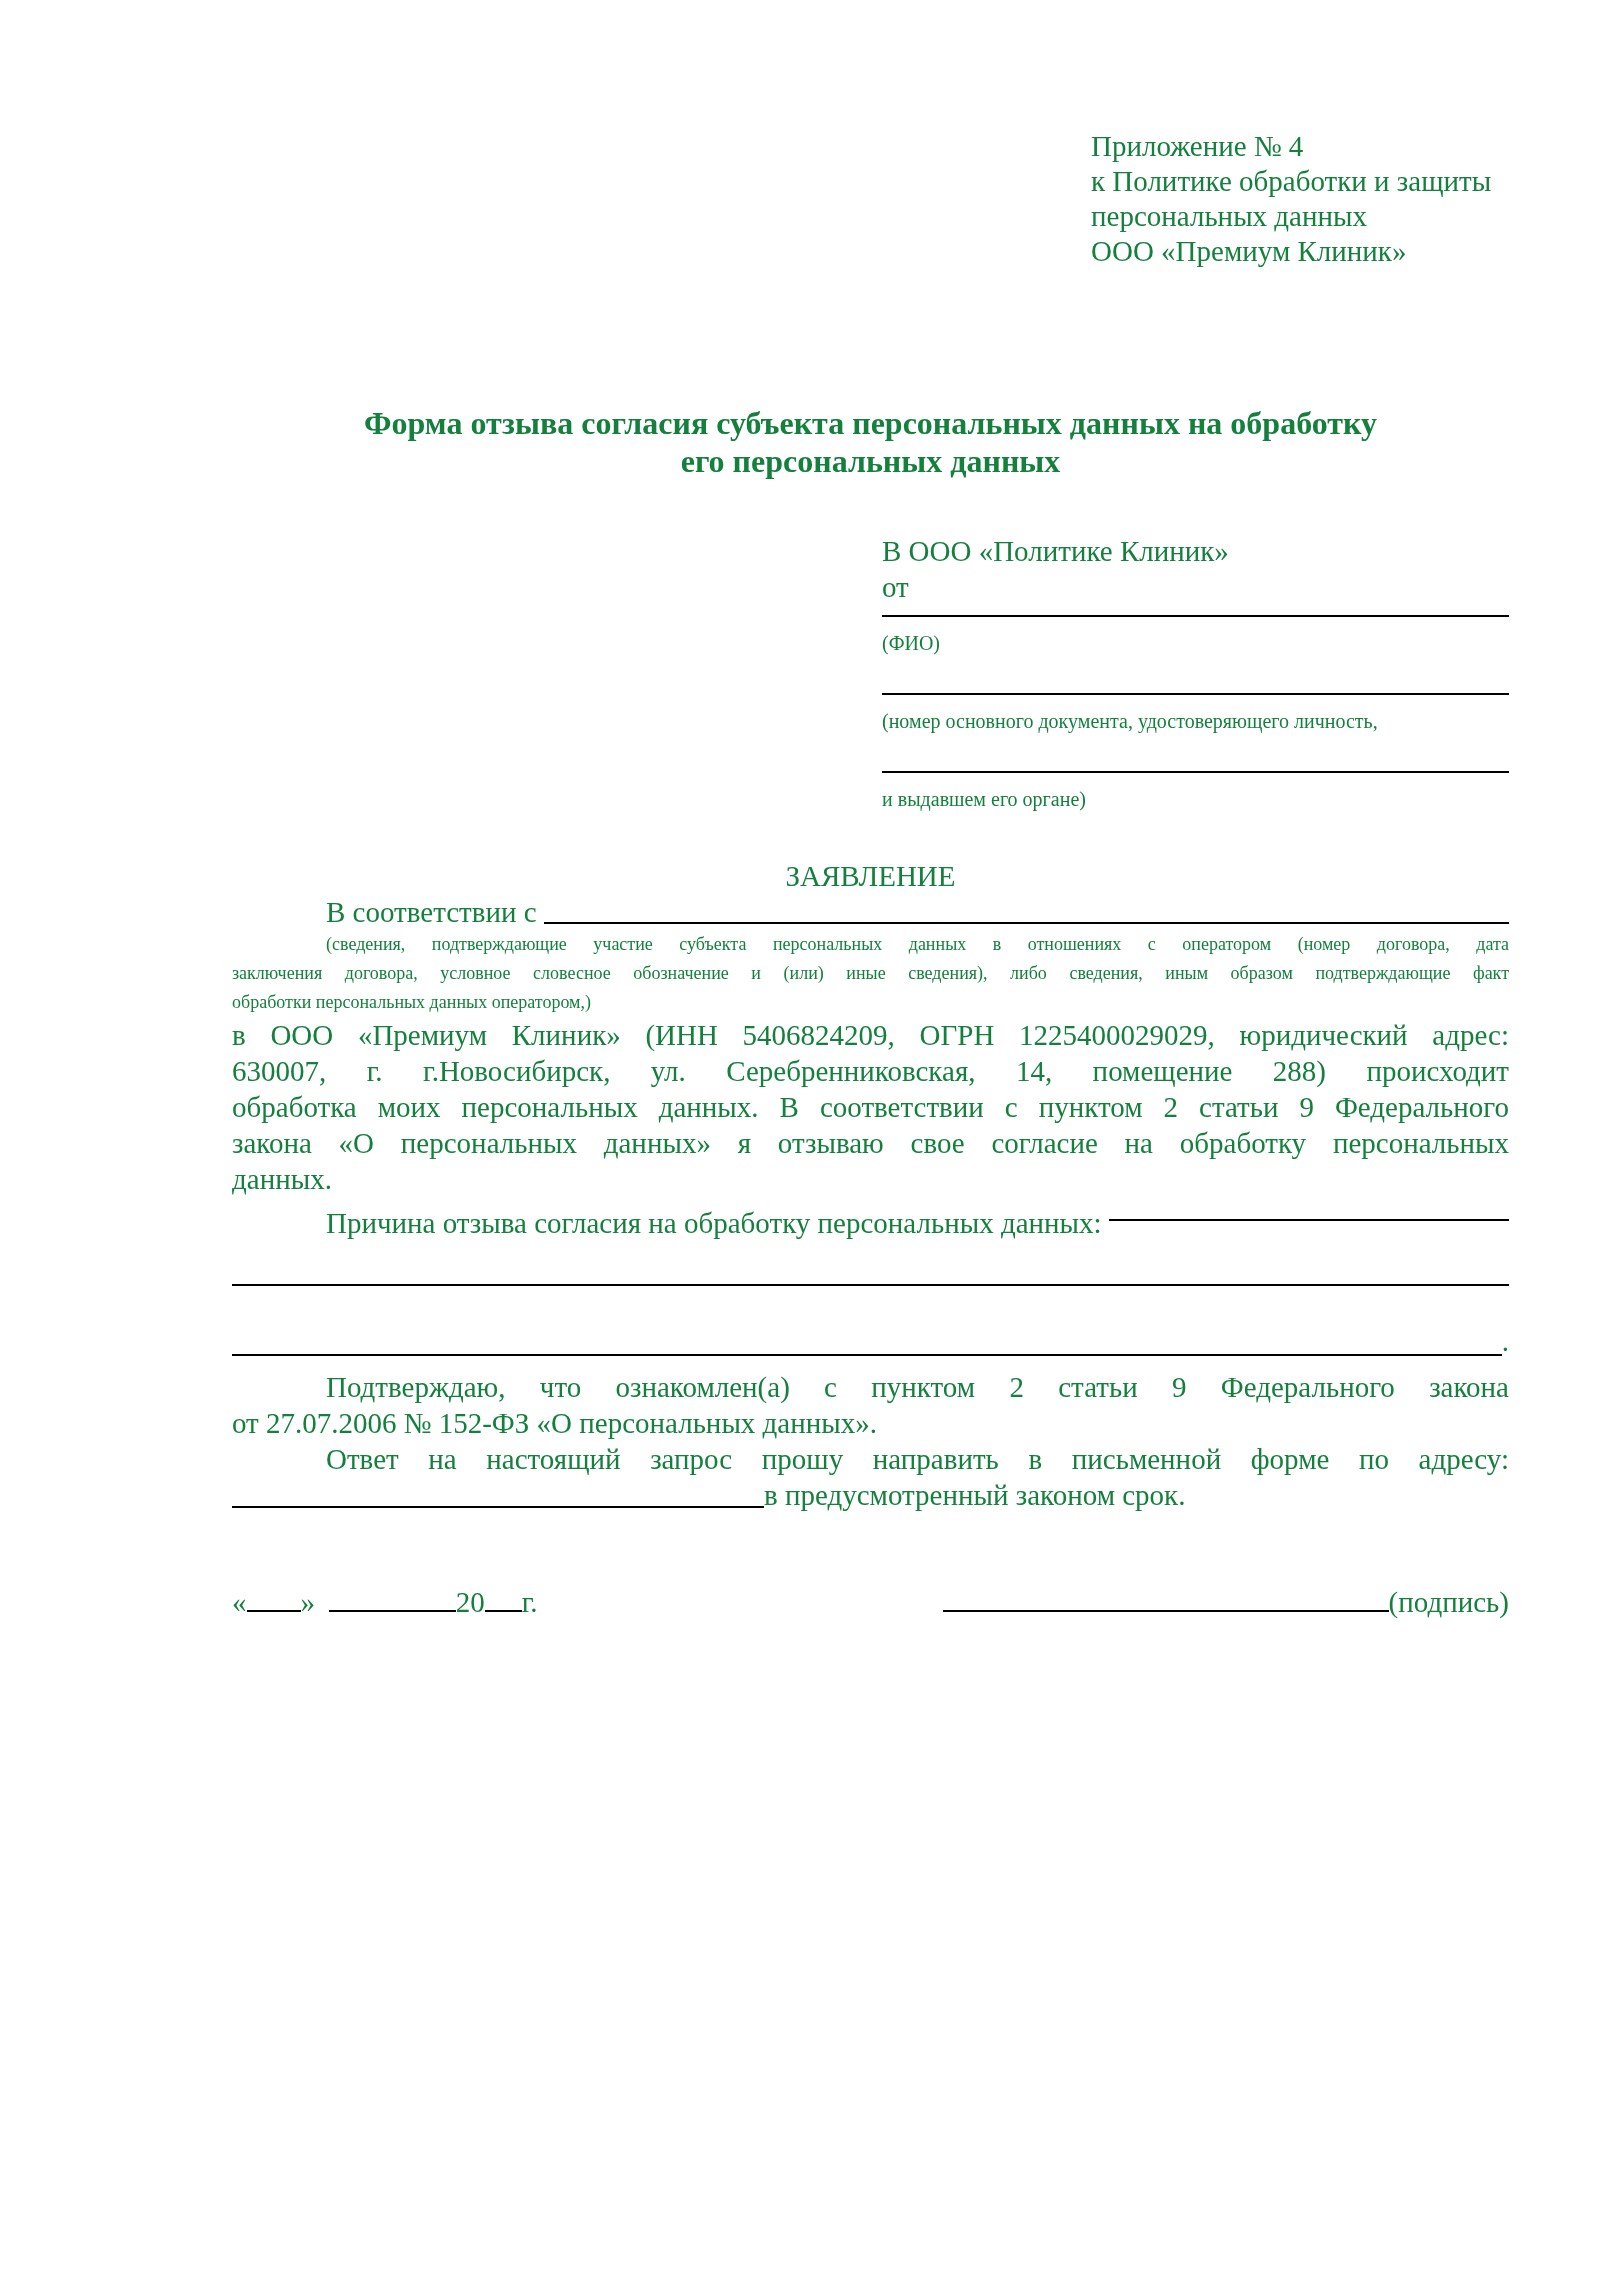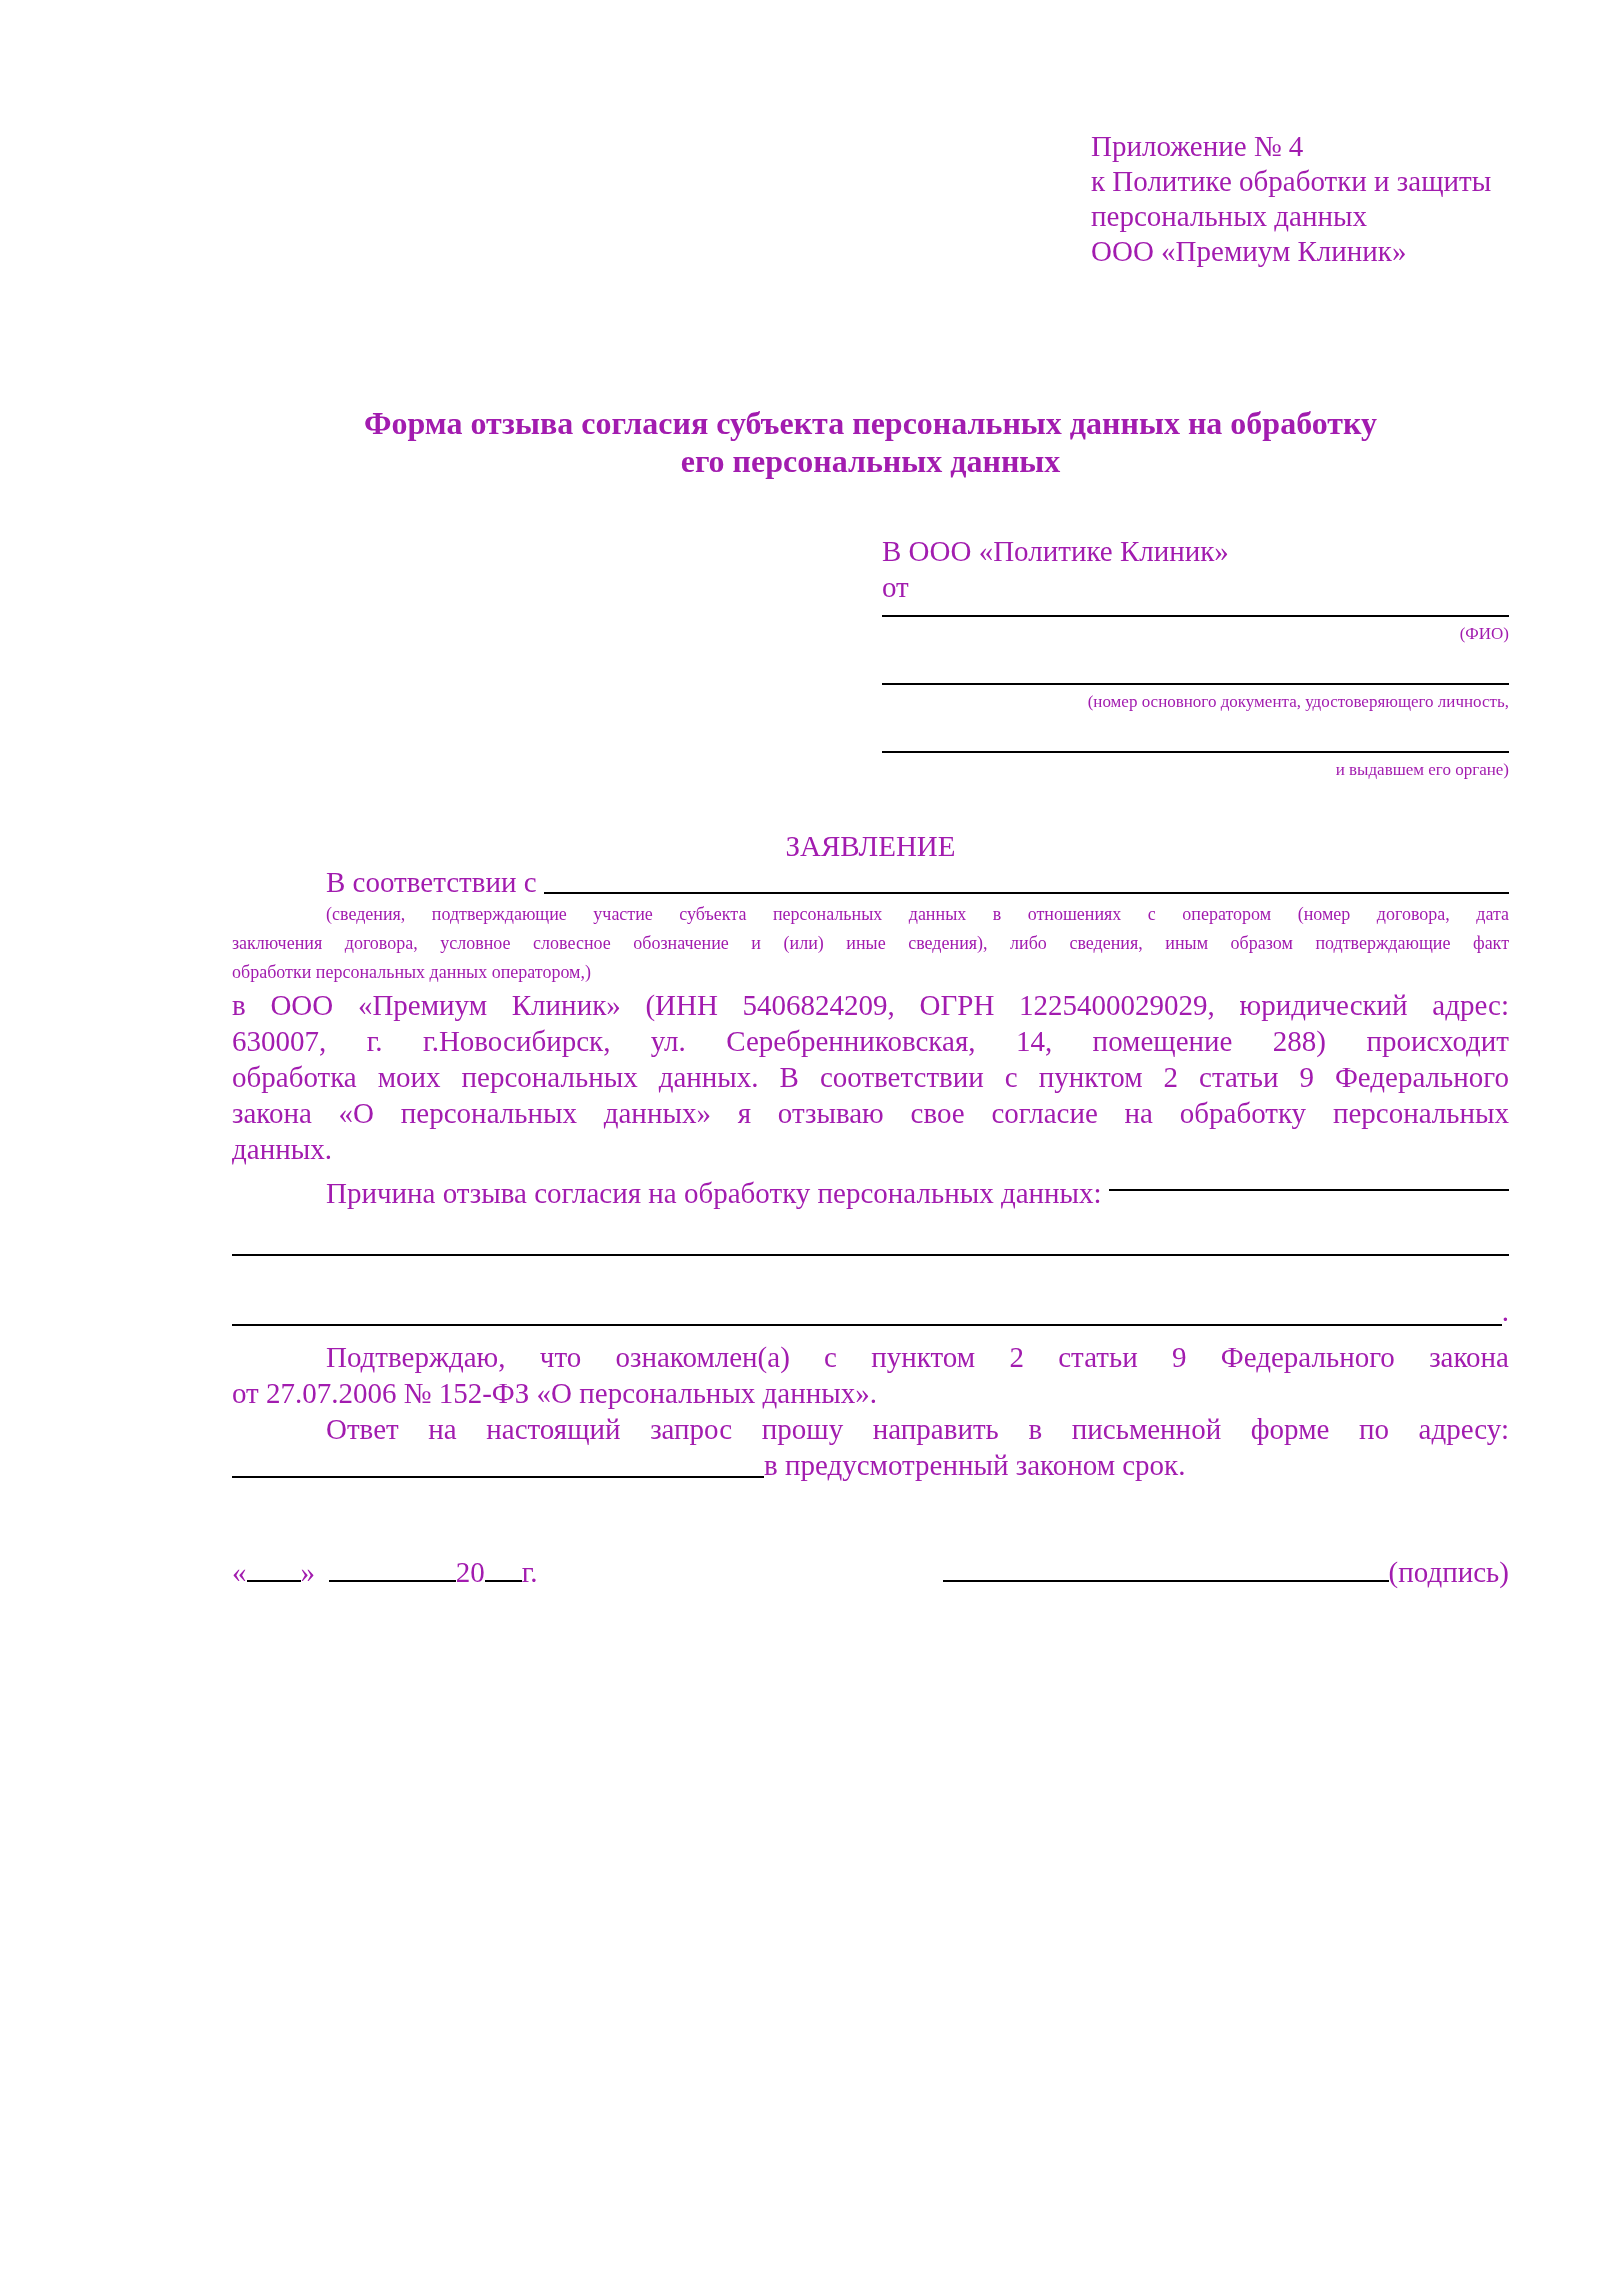--- a/index.html
+++ b/index.html
@@ -1,21 +1,21 @@
 <!DOCTYPE html>
 <html><head>
 <meta charset="utf-8">
 <style>
   html, body { margin: 0; padding: 0; background: #ffffff; }
   .page {
     position: relative;
     width: 1621px;
     height: 2293px;
     background: #ffffff;
-    color: #a21caf;
+    color: #15803d;
     font-family: "Liberation Serif", "DejaVu Serif", serif;
     font-size: 29px;
     line-height: 36px;
     overflow: hidden;
   }
   .content {
     position: absolute;
     left: 232px;
     top: 0;
     width: 1277px;
@@ -27,24 +27,24 @@
     text-align: center;
     font-weight: bold;
     font-size: 32px;
     line-height: 38px;
   }
   .addressee { margin-left: 650px; margin-top: 53px; }
   .field { margin-top: 35px; }
   .field.first { margin-top: 9.8px; }
   .field-line { height: 0; border-bottom: 2.9px solid #000; }
   .field-caption {
-    text-align: right;
-    font-size: 17px;
+    text-align: left;
+    font-size: 20px;
     line-height: 29px;
-    margin-top: 2px;
+    margin-top: 12px;
   }
   .statement-heading { margin-top: 44px; text-align: center; }
   .intro-row { display: flex; align-items: flex-end; }
   .intro-row .prefix { white-space: nowrap; padding-left: 94px; }
   .fill-line { flex: 1 1 auto; border-bottom: 2.9px solid #000; margin-bottom: 5.9px; margin-left: 7.8px; }
   .fineprint { font-size: 18px; line-height: 29px; }
   .fp-just { text-align: justify; text-align-last: justify; }
   .fp-indent { text-indent: 94px; }
   .body-line { text-align: justify; text-align-last: justify; }
   .body-line.last { text-align: justify; text-align-last: auto; }

